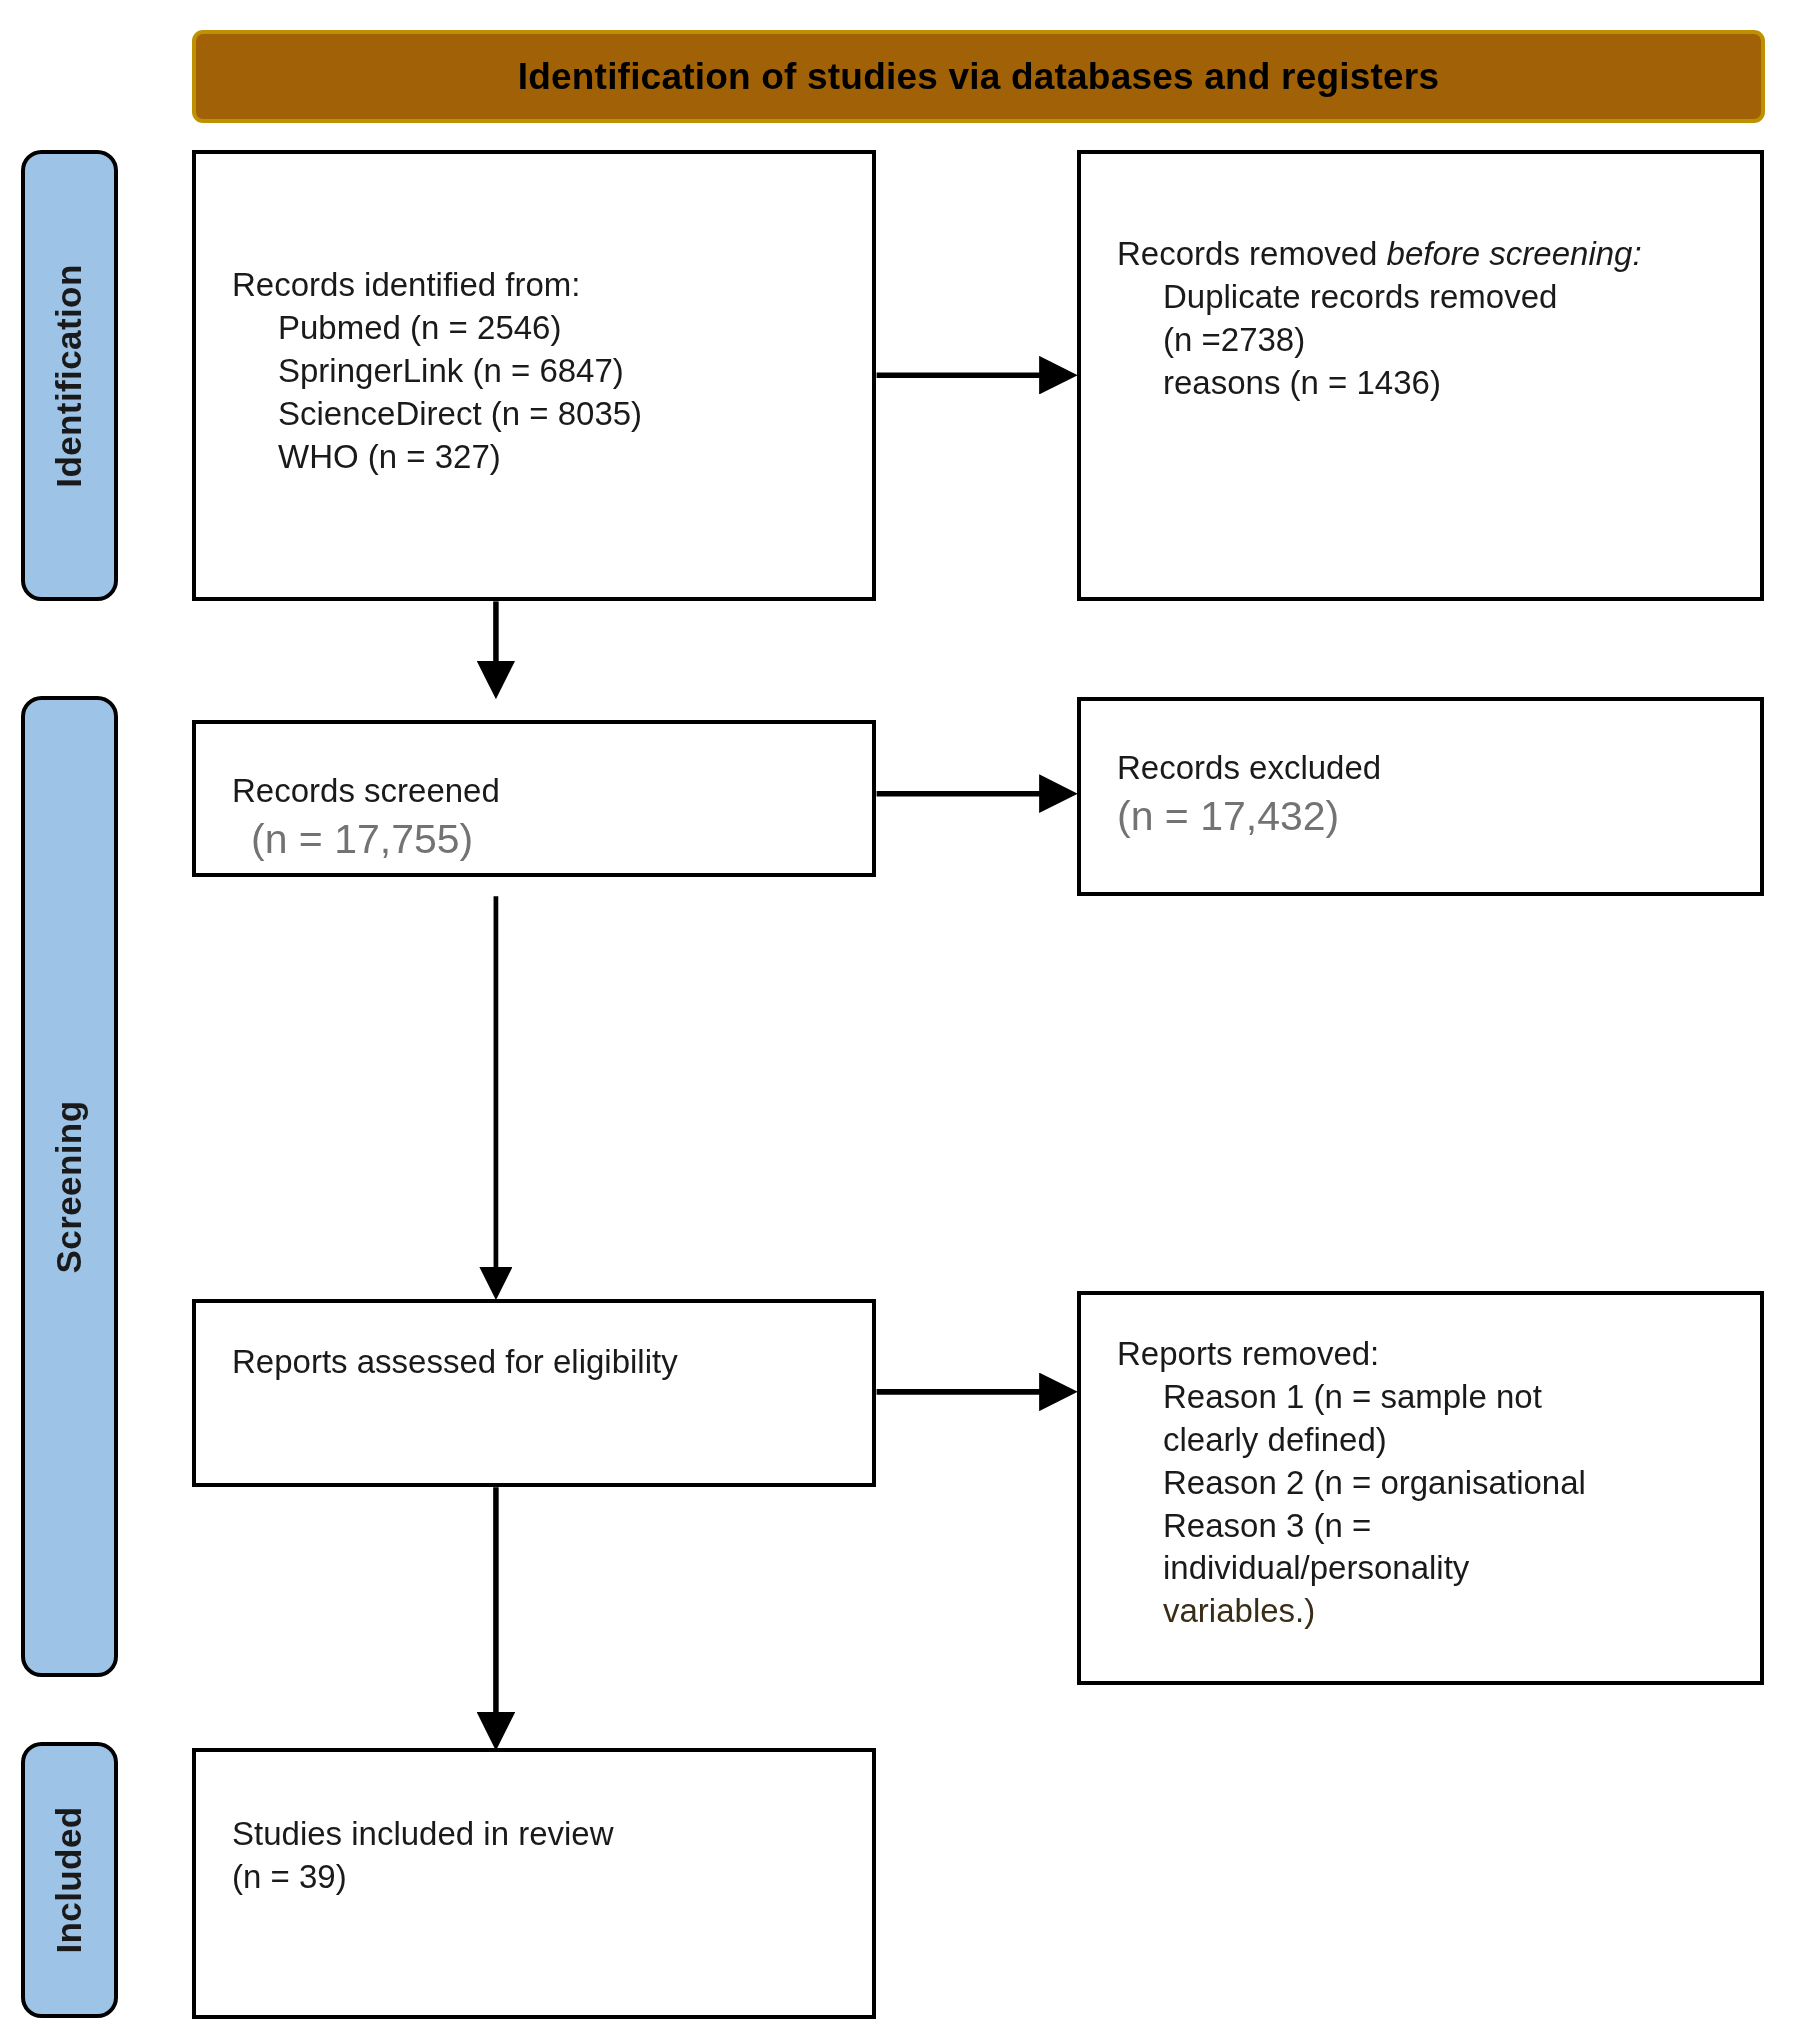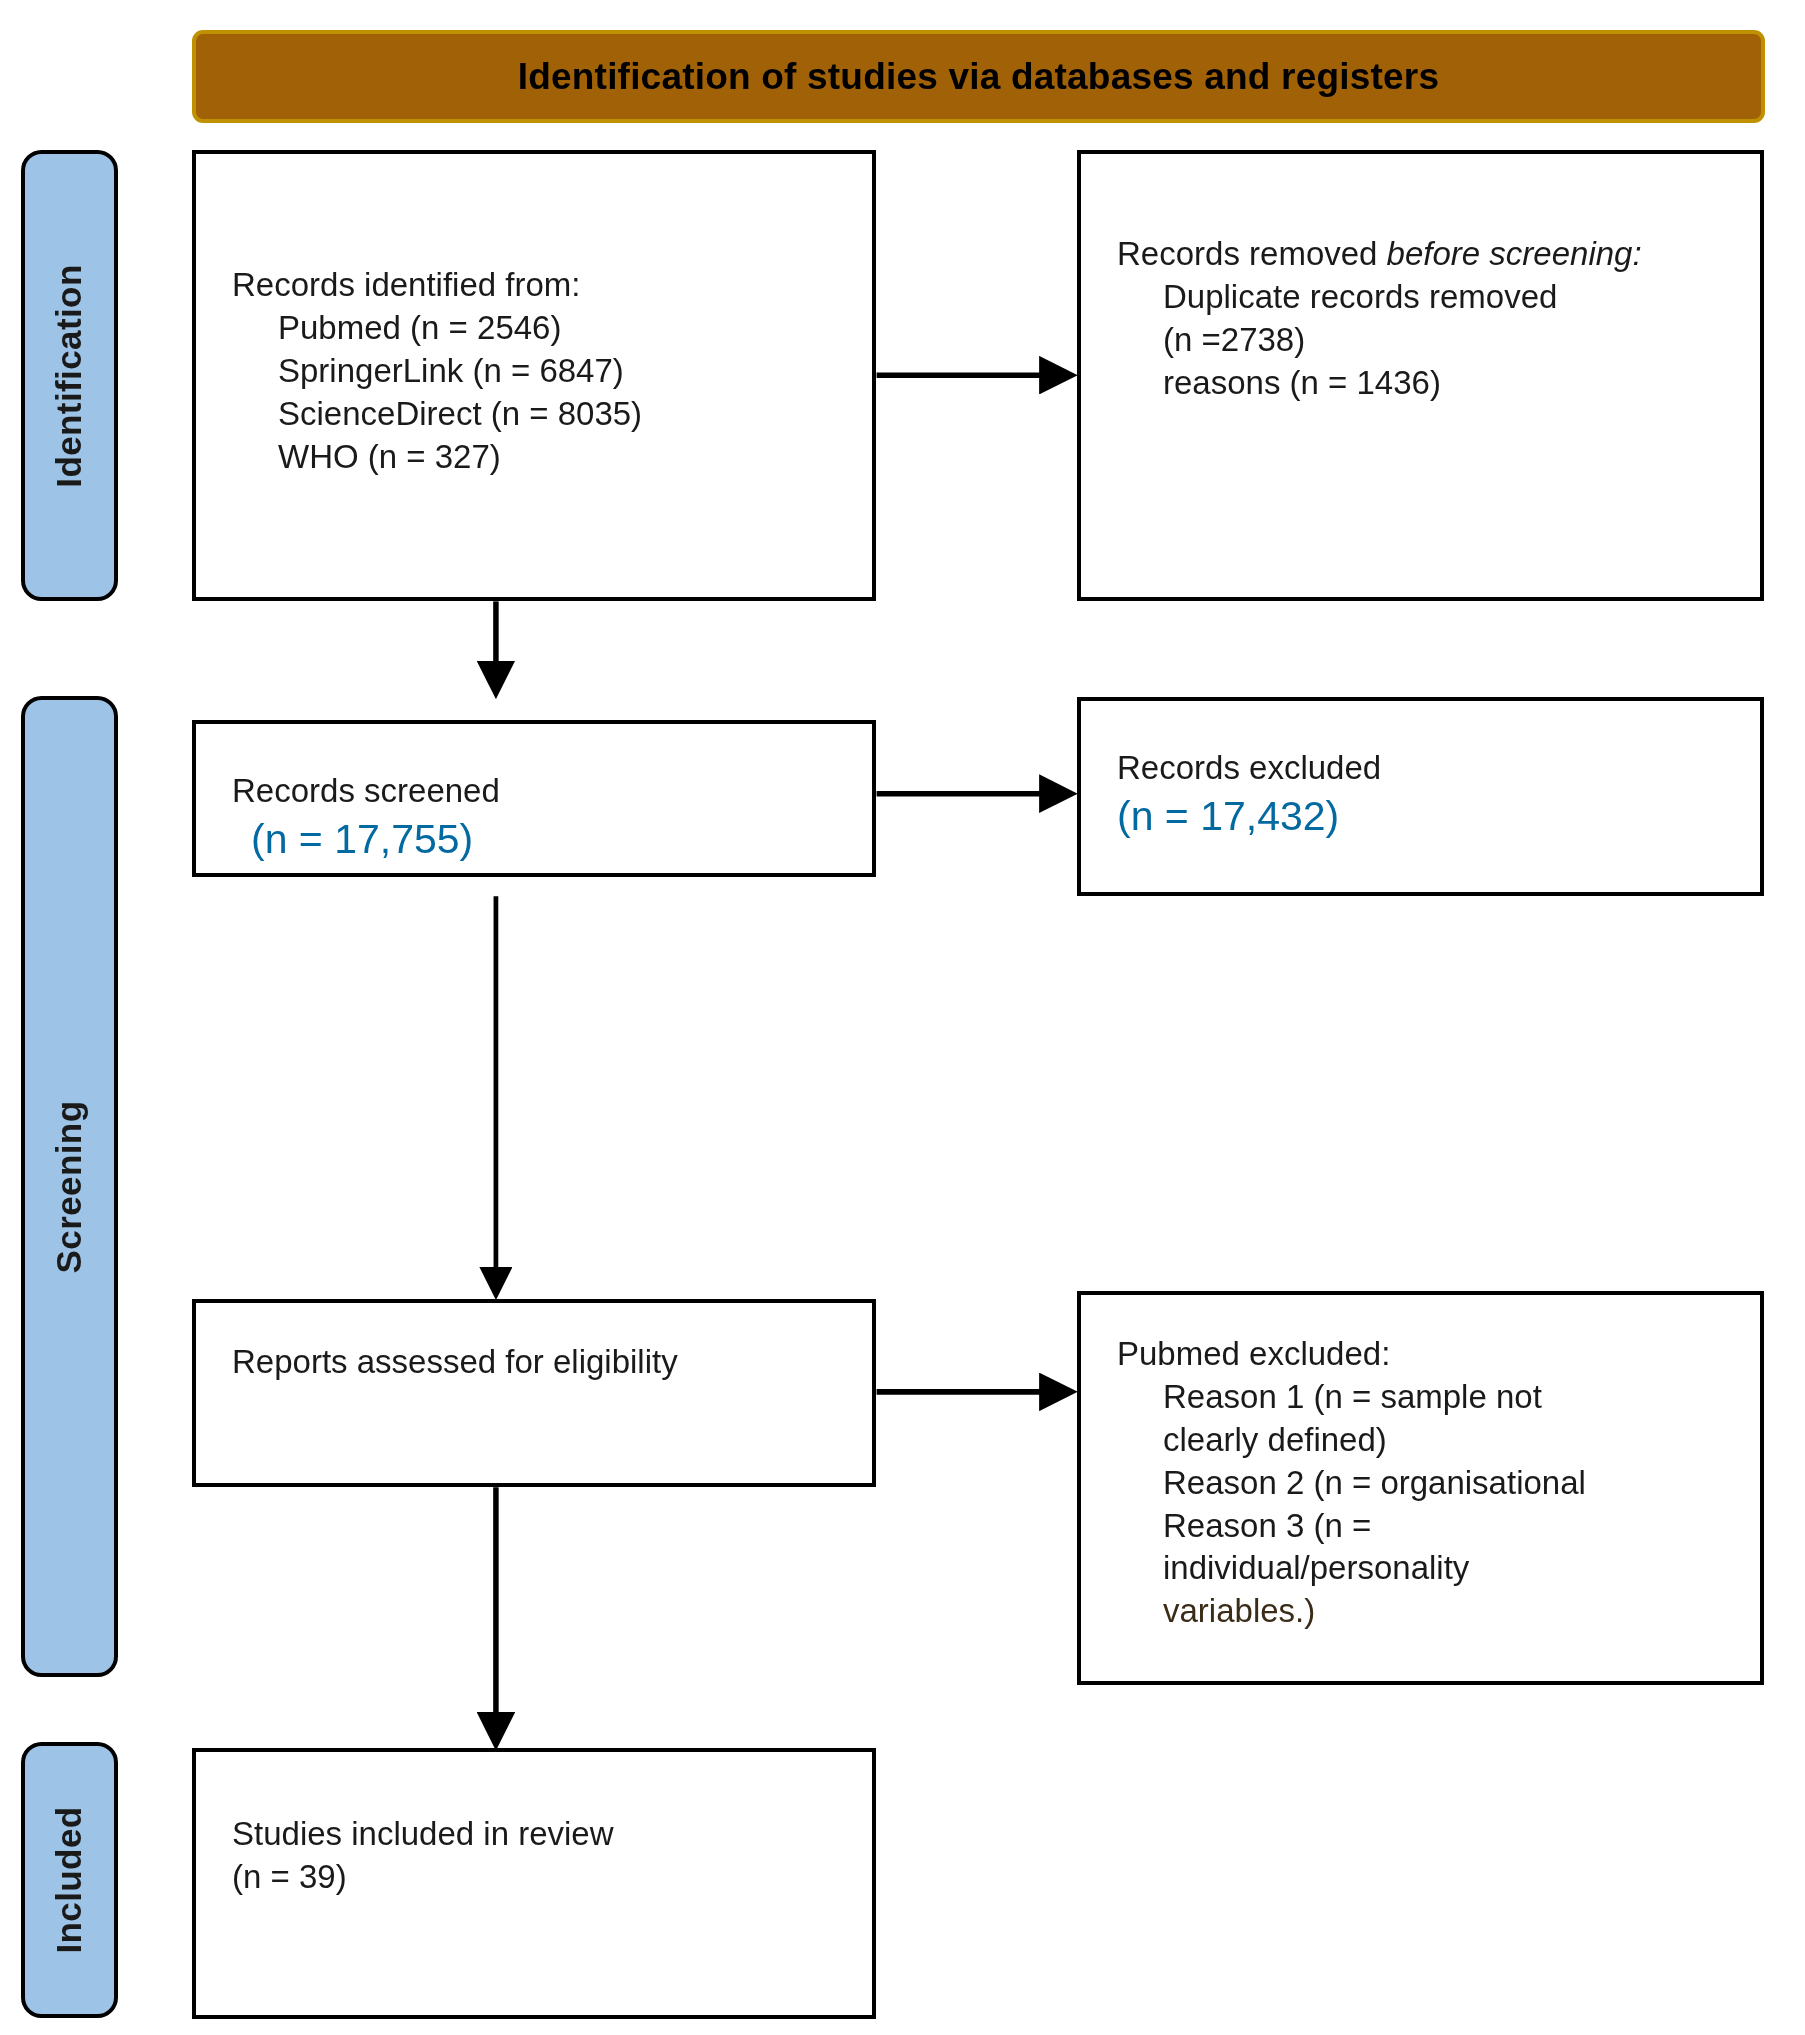--- a/index.html
+++ b/index.html
@@ -79,21 +79,21 @@
     left: 36px;
     right: 16px;
     font-size: 33px;
     line-height: 1.30;
     color: #1a1a1a;
   }
   .indent { padding-left: 46px; }
   .ital { font-style: italic; }
   .big {
     font-size: 41px;
-    color: #0369a1;
+    color: #737373;
   }
   .tinted { color: #3a2c16; }
 
   #box-identified   { left: 192px;  top: 150px;  width: 684px; height: 451px; }
   #box-removed      { left: 1077px; top: 150px;  width: 687px; height: 451px; }
   #box-screened     { left: 192px;  top: 720px;  width: 684px; height: 157px; }
   #box-excluded     { left: 1077px; top: 697px;  width: 687px; height: 199px; }
   #box-eligibility  { left: 192px;  top: 1299px; width: 684px; height: 188px; }
   #box-repexcluded  { left: 1077px; top: 1291px; width: 687px; height: 394px; }
   #box-included     { left: 192px;  top: 1748px; width: 684px; height: 271px; }
@@ -168,21 +168,21 @@
   </div>
 
   <div class="box" id="box-eligibility">
     <div class="box-text">
       <div>Reports assessed for eligibility</div>
     </div>
   </div>
 
   <div class="box" id="box-repexcluded">
     <div class="box-text">
-      <div>Pubmed excluded:</div>
+      <div>Reports removed:</div>
       <div class="indent">Reason 1 (n = sample not</div>
       <div class="indent">clearly defined)</div>
       <div class="indent">Reason 2 (n = organisational</div>
       <div class="indent">Reason 3 (n =</div>
       <div class="indent">individual/personality</div>
       <div class="indent tinted">variables.)</div>
     </div>
   </div>
 
   <div class="box" id="box-included">

